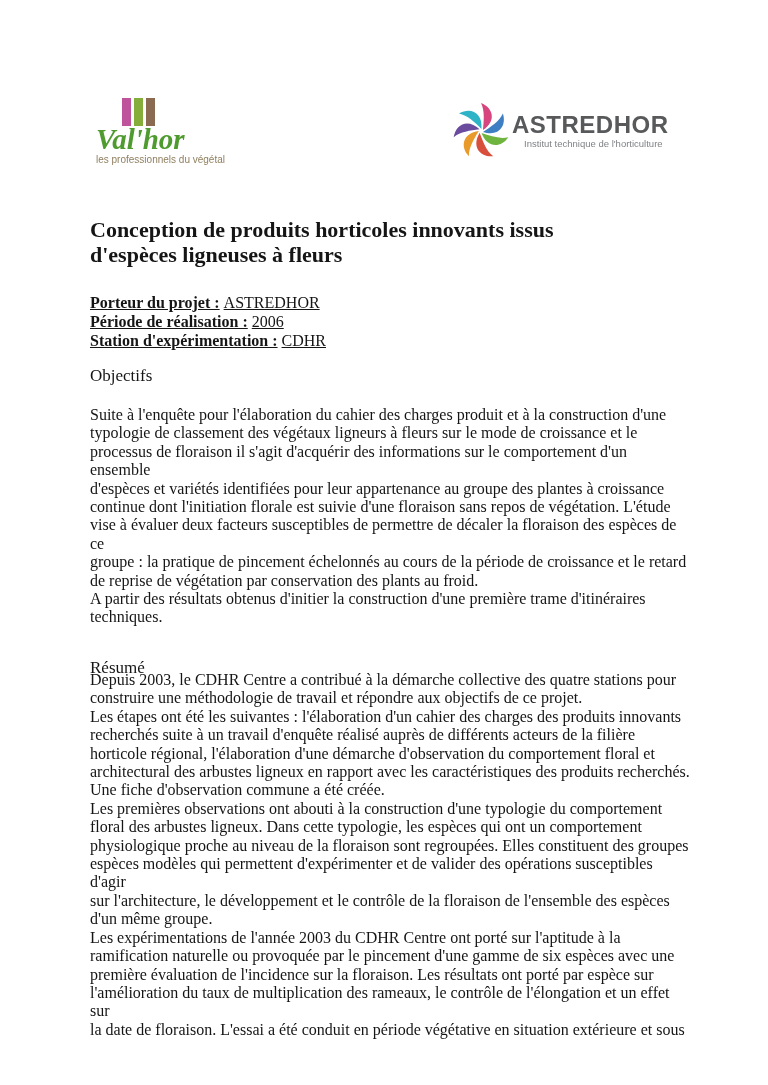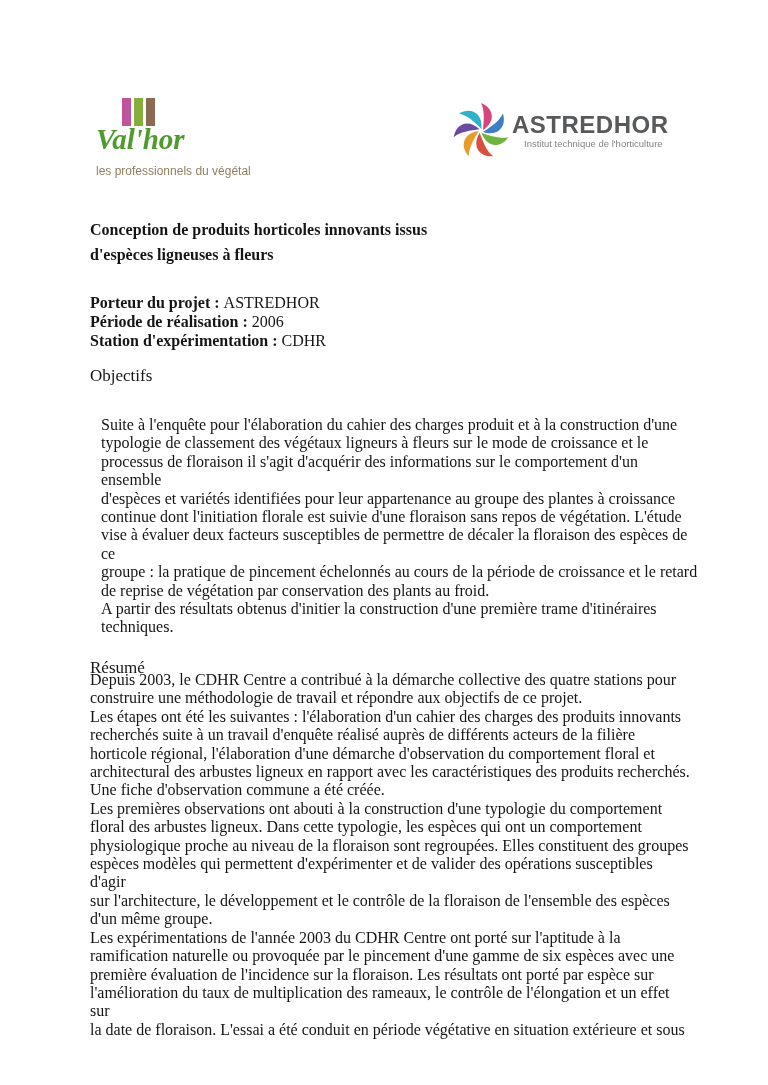--- a/index.html
+++ b/index.html
@@ -19,21 +19,21 @@
   }
   .valhor-bars { display:flex; gap:3px; margin-left:26px; height:28px; }
   .valhor-bar { width:9px; height:28px; }
   .valhor-name {
     font-family:"Liberation Serif", serif;
     font-style:italic; font-weight:700;
     font-size:29px; line-height:26px; letter-spacing:0px;
   }
   .valhor-tagline {
     font-family:"Liberation Sans", sans-serif;
-    font-size:12px; line-height:9px; margin-top:15px; white-space:nowrap;
+    font-size:10px; line-height:9px; margin-top:3px; white-space:nowrap;
   }
 
   .astredhor {
     position:absolute; left:452px; top:100px;
     display:flex; align-items:center;
   }
   .astredhor-star { width:58px; height:62px; flex:0 0 auto; }
   .astredhor-textblock { margin-left:2px; }
   .astredhor-name {
     font-family:"Liberation Sans", sans-serif;
@@ -47,35 +47,35 @@
 
   
   .col { position:absolute; left:90px; width:600px; }
 
   .kicker {
     top:194px; text-align:center;
     font-weight:700; font-size:20px; line-height:22px;
   }
   .doc-title {
     top:217px;
-    font-weight:700; font-size:16px; line-height:25px;
+    font-weight:700; font-size:22px; line-height:25px;
     white-space:pre-line;
   }
-  .meta { top:293px; font-size:16px; line-height:19px; }
+  .meta { top:293px; font-size:16px; line-height:19px;text-decoration:underline; }
   .meta-label { font-weight:700; margin-right:4px; }
 
   .section-heading { font-weight:400; font-size:17px; line-height:20px; }
   .heading-objectifs { top:366px; }
   .heading-resume  { top:658px; }
 
   .body-text {
     font-size:16px; line-height:18.4px;
     white-space:pre-line;
   }
-  .body-objectifs { top:416px;margin-left:11px; }
+  .body-objectifs { top:406px; }
   .body-resume   { top:671px; }
 </style>
 </head>
 <body>
 
 <div class="page">
 
   <div class="valhor">
     <div class="valhor-bars">
       <div class="valhor-bar" style="background: rgb(192, 84, 156);"></div>

